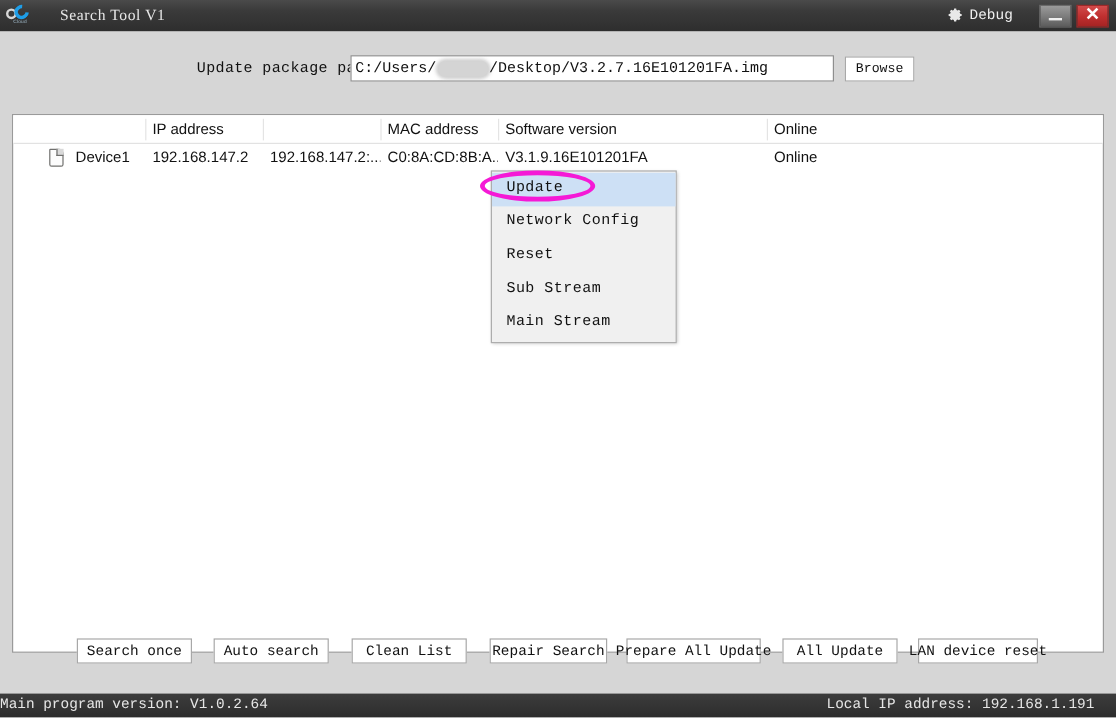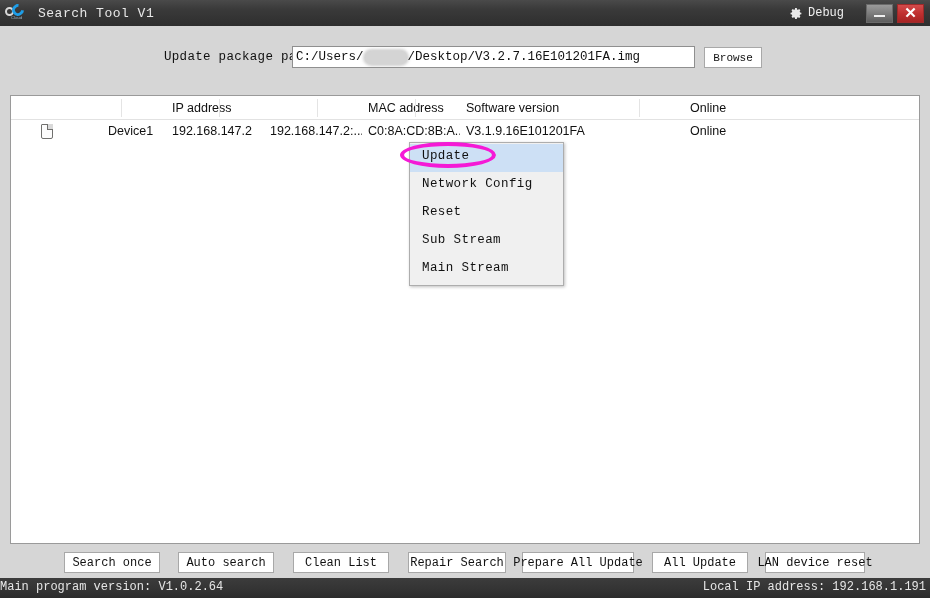--- a/index.html
+++ b/index.html
@@ -30,22 +30,22 @@
     width: 12px; height: 12px; border-radius: 50%;
     border: 3px solid #1e9ee8; border-right-color: transparent;
     transform: rotate(-40deg);
   }
   .logo-txt {
     position: absolute; left: 7px; top: 13px;
     font-size: 4px; color: #9fb8c8; letter-spacing: .2px;
     font-family: "Liberation Sans", sans-serif;
   }
   .title-text {
-    color: #e8e8e8; font-size: 13px; margin-left: 8px;
-    font-family: Liberation Mono, monospace; letter-spacing: .5px;
+    color: #e8e8e8; font-size: 13px; margin-left: 20px;
+    font-family: Liberation Serif, serif; letter-spacing: .5px;
   }
   .title-spacer { flex: 1 1 auto; }
   .debug-box {
     display: flex; align-items: flex-start; gap: 5px;
     margin-right: 22px; cursor: pointer;
   }
   .gear {
     width: 13px; height: 13px; position: relative; display: inline-block;
   }
   .debug-label {
@@ -104,21 +104,21 @@
     background: #fff; border: 1px solid #9a9a9a;
   }
   .tbl-header {
     position: relative; height: 24px; width: 100%;
     border-bottom: 1px solid #e2e2e2; background: #fff;
   }
   .th, .td {
     position: absolute; top: 0;
     font-size: 12.5px; color: #111;
     font-family: "Liberation Sans", sans-serif;
-    white-space: nowrap; overflow: hidden; margin-left: 45px;
+    white-space: nowrap; overflow: hidden;
   }
   .th { line-height: 24px; padding-left: 6px; }
   .col-sep {
     position: absolute; top: 3px; width: 1px; height: 18px; background: #e4e4e4;
   }
   .tbl-row {
     position: relative; height: 23px; width: 100%; cursor: default;
   }
   .td { line-height: 23px; padding-left: 6px; }
   .doc-icon {
@@ -148,21 +148,21 @@
   }
   .ctx-item.sel { background: #cde0f5; }
   .ellipse {
     position: absolute; left: 400px; top: 142px;
     width: 96px; height: 26px; border: 4px solid #f519d6;
     border-radius: 50%; z-index: 30; pointer-events: none;
   }
 
   
   .btn-bar {
-    position: absolute; left: 0; top: 552px; width: 930px; height: 21px;
+    position: absolute; left: 0; top: 532px; width: 930px; height: 21px;
   }
   .bbtn {
     position: absolute; top: 0; height: 21px;
     background: #fff; border: 1px solid #a8a8a8;
     font-size: 12px; color: #111;
     font-family: "Liberation Mono", monospace;
     display: flex; align-items: center; justify-content: center;
     cursor: pointer; white-space: nowrap;
   }
 
@@ -170,21 +170,21 @@
   .statusbar {
     position: absolute; left: 0; top: 578px; width: 930px; height: 20px;
     background: linear-gradient(to bottom, #3c3c3c 0%, #333 60%, #2b2b2b 100%);
   }
   .status-left, .status-right {
     position: absolute; top: 2px;
     font-size: 12px; color: #e6e6e6;
     font-family: "Liberation Mono", monospace; white-space: nowrap;
   }
   .status-left { left: 0px; }
-  .status-right { right: 4px; }
+  .status-right { right: 18px; }
 </style>
 </head>
 <body>
 
 <div class="titlebar">
   <div class="logo-wrap">
     <div class="logo-o"></div>
     <div class="logo-c"></div>
     <div class="logo-txt">Cloud</div>
   </div>

